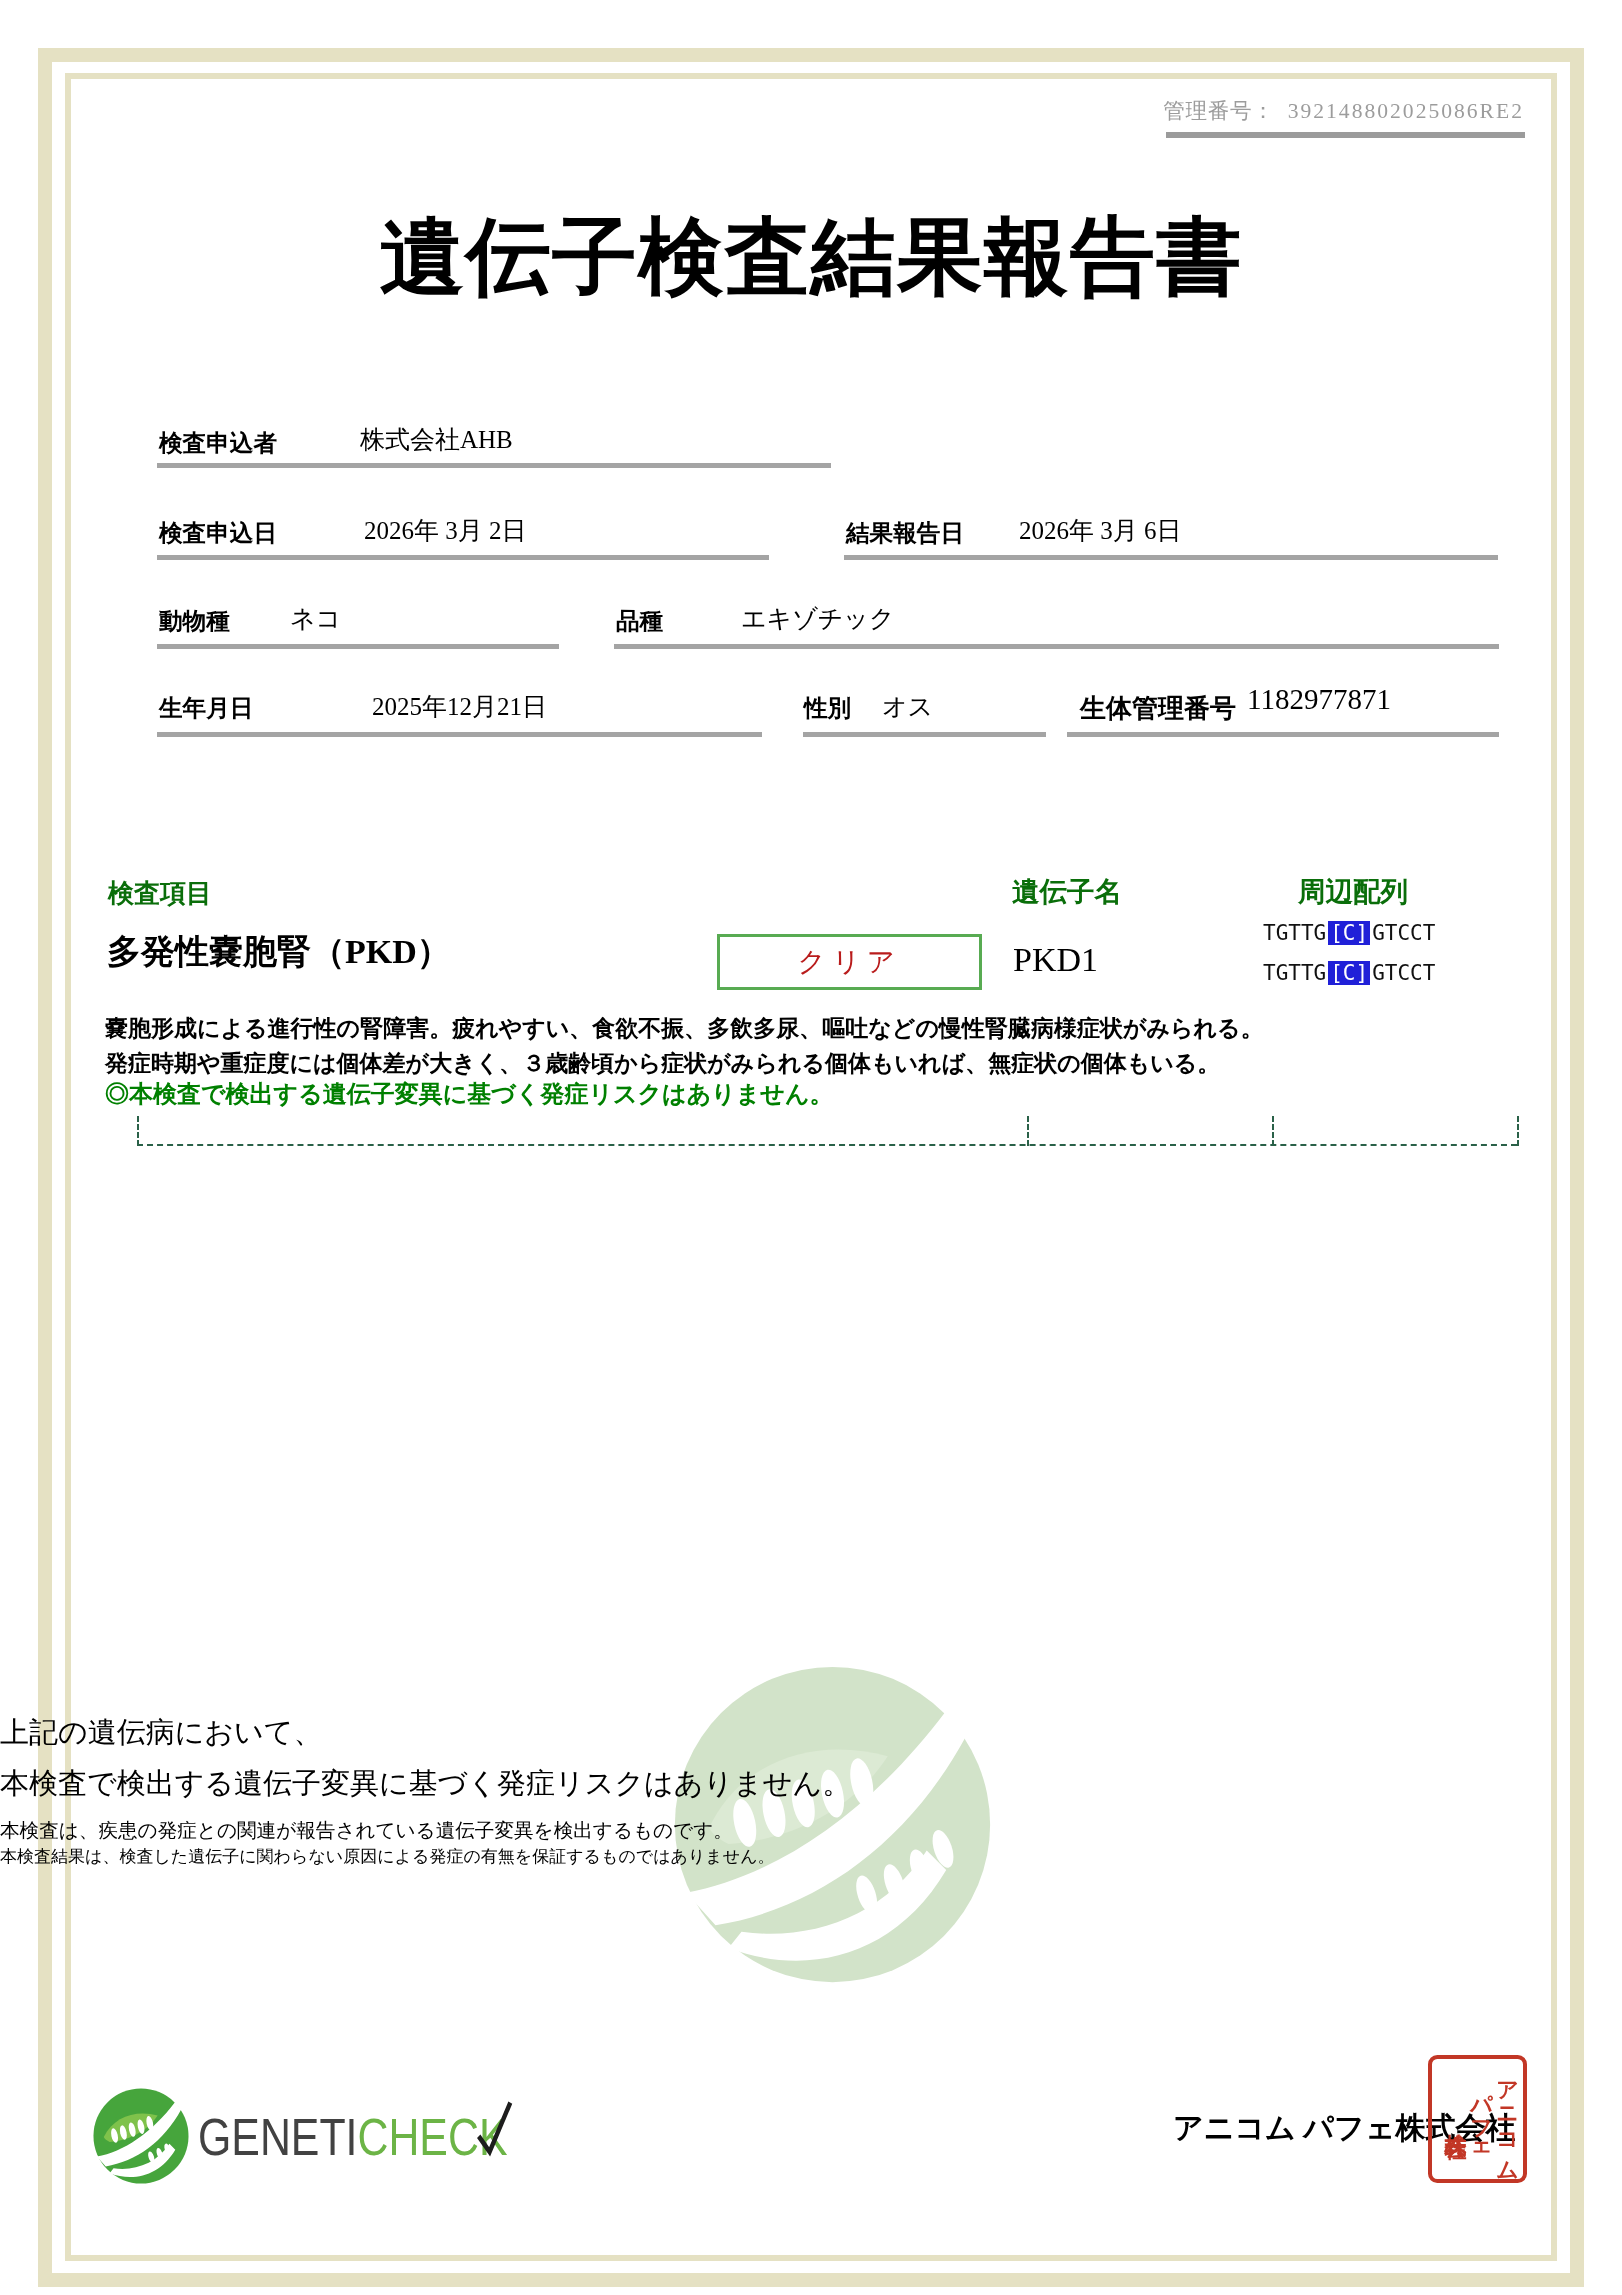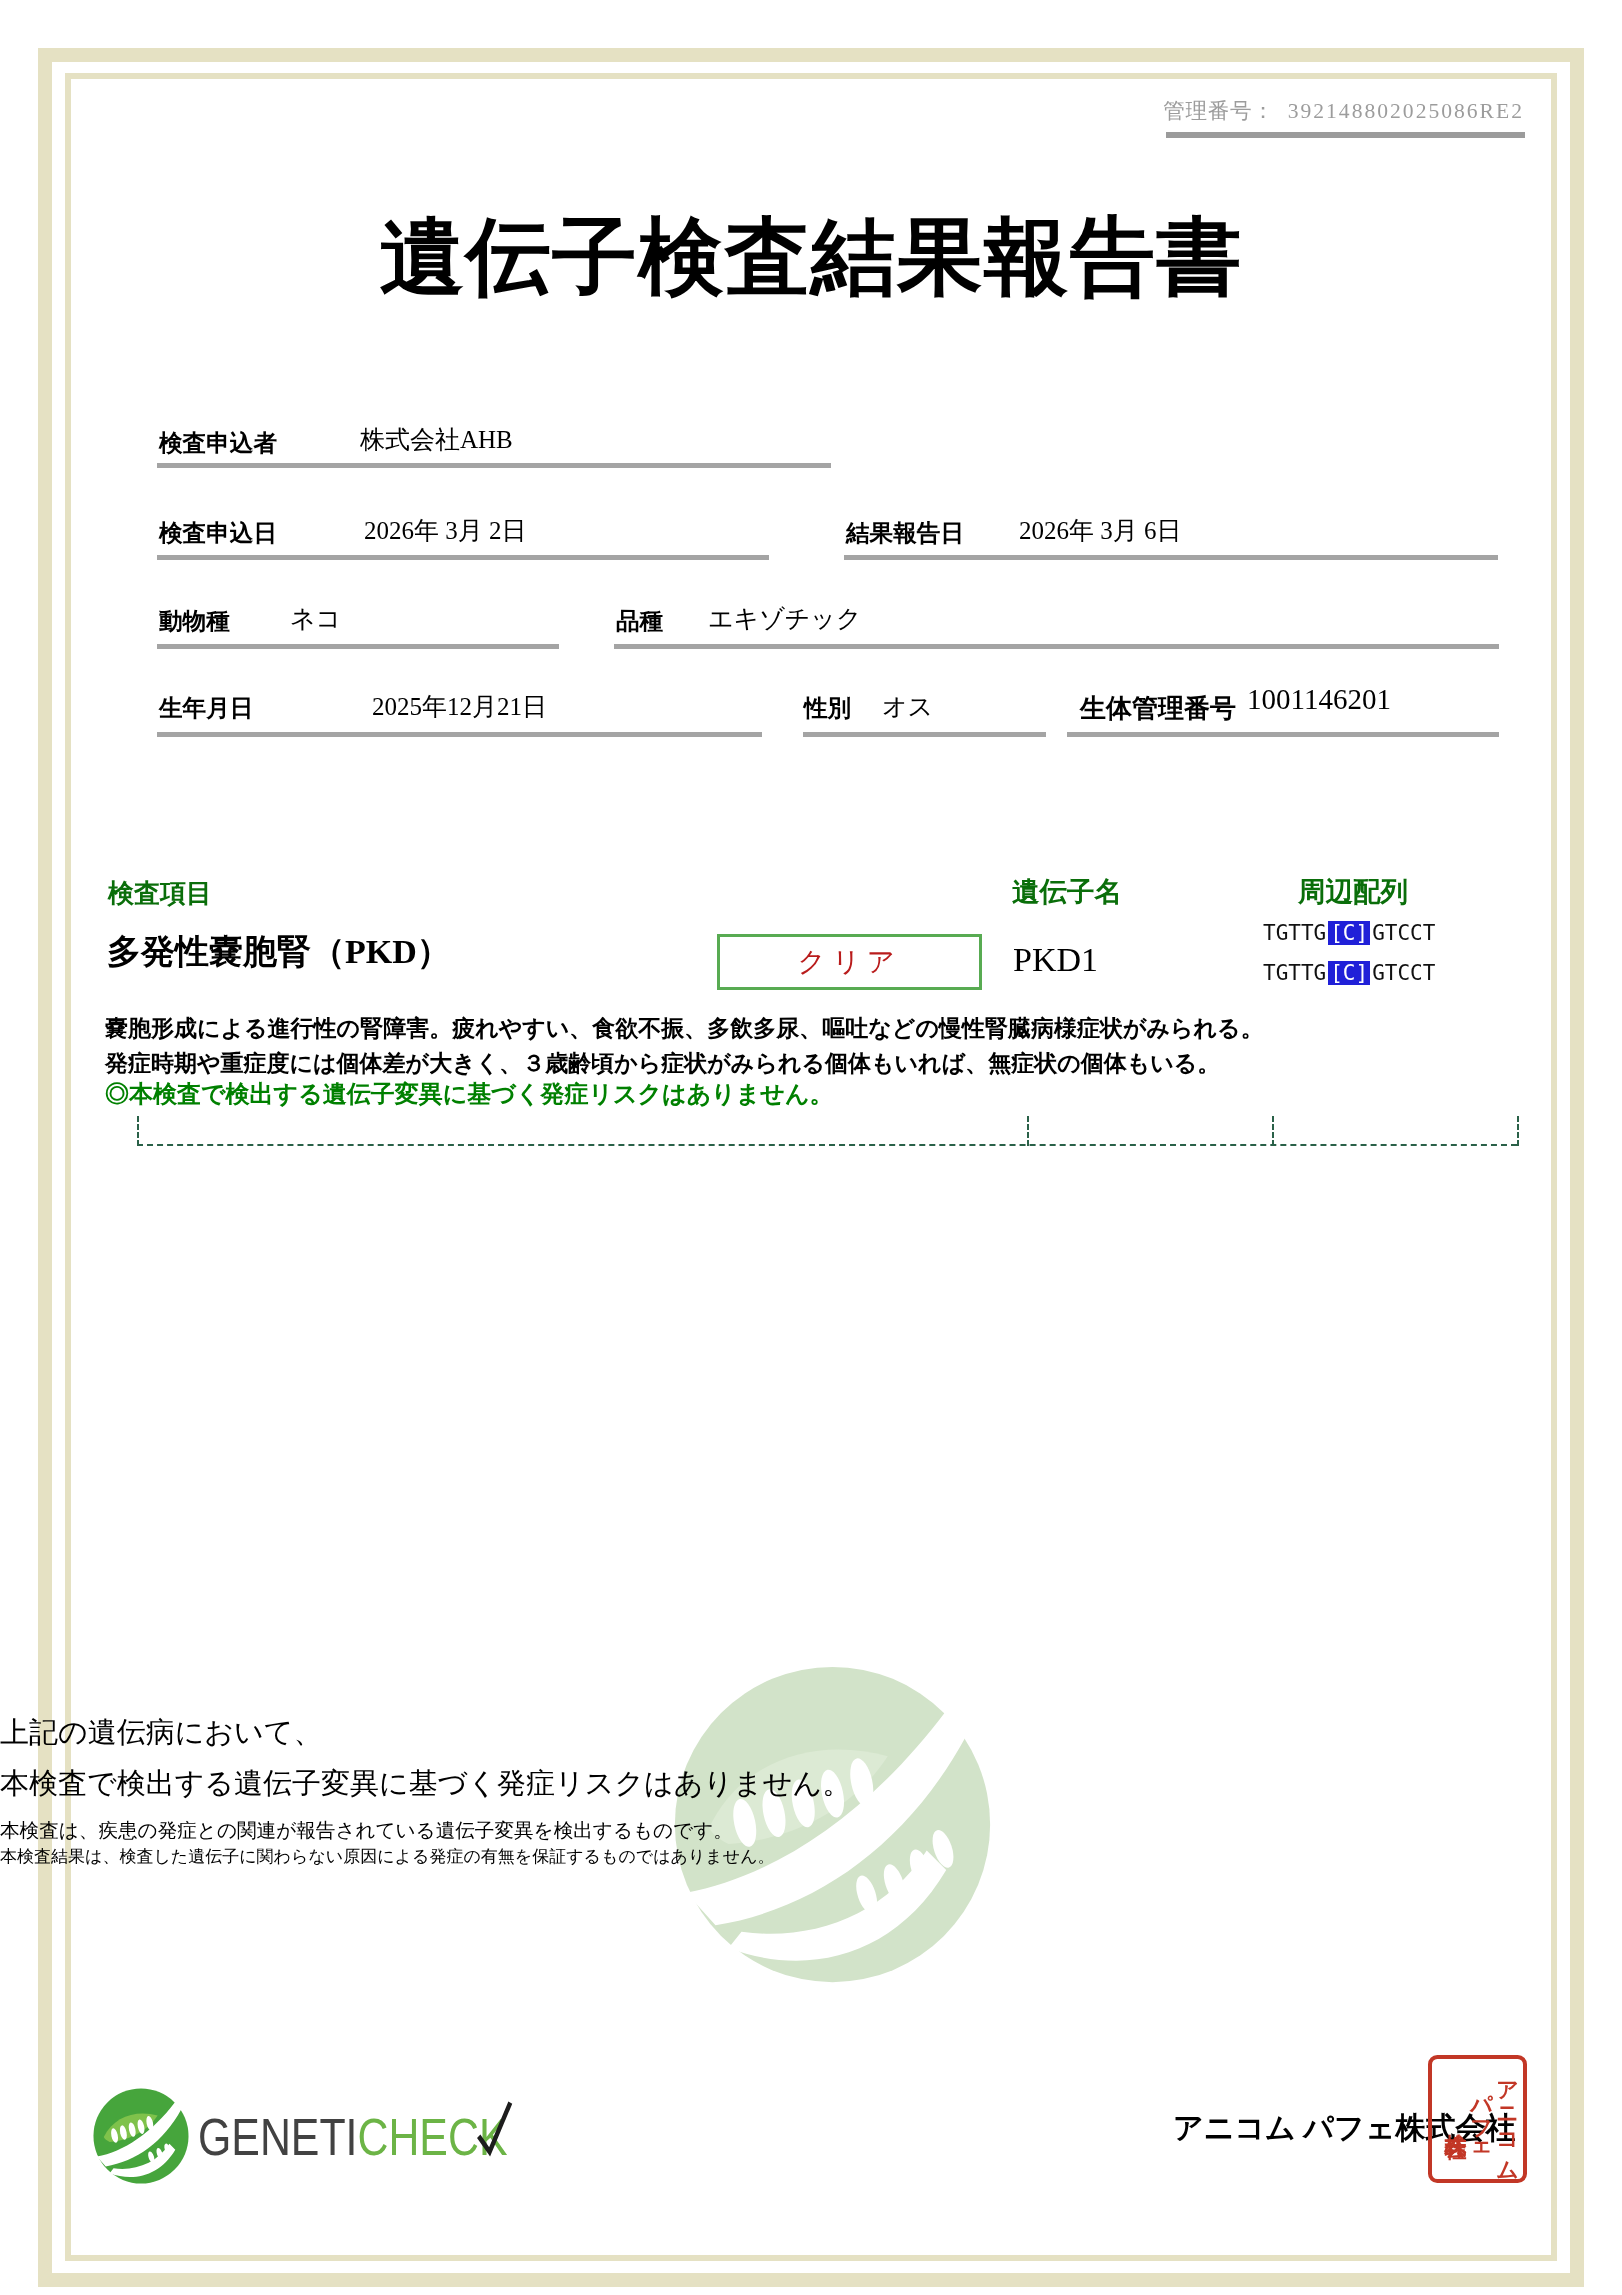--- a/index.html
+++ b/index.html
@@ -83,33 +83,33 @@
 
   <span class="flabel" style="left:846px;top:517px;">結果報告日</span>
   <span class="fvalue" style="left:1019px;top:514px;">2026年 3月 6日</span>
   <div class="rule" style="left:844px;top:555px;width:654px;"></div>
 
   <span class="flabel" style="left:159px;top:605px;">動物種</span>
   <span class="fvalue" style="left:290px;top:602px;">ネコ</span>
   <div class="rule" style="left:157px;top:644px;width:402px;"></div>
 
   <span class="flabel" style="left:616px;top:605px;">品種</span>
-  <span class="fvalue" style="left:708px;top:602px;">エキゾチック</span>
+  <span class="fvalue" style="left:741px;top:602px;">エキゾチック</span>
   <div class="rule" style="left:614px;top:644px;width:885px;"></div>
 
   <span class="flabel" style="left:159px;top:692px;">生年月日</span>
   <span class="fvalue" style="left:372px;top:690px;">2025年12月21日</span>
   <div class="rule" style="left:157px;top:732px;width:605px;"></div>
 
   <span class="flabel" style="left:804px;top:692px;">性別</span>
   <span class="fvalue" style="left:882px;top:690px;">オス</span>
   <div class="rule" style="left:803px;top:732px;width:243px;"></div>
 
   <span class="flabel" style="left:1080px;top:691px;font-size:26px;">生体管理番号</span>
-  <span class="fvalue" style="left:1247px;top:683px;font-size:29px;">1001146201</span>
+  <span class="fvalue" style="left:1247px;top:683px;font-size:29px;">1182977871</span>
   <div class="rule" style="left:1067px;top:732px;width:432px;"></div>
 
   <span class="ghead" style="left:108px;top:876px;font-size:26px;">検査項目</span>
   <span class="itemname" style="left:107px;top:929px;">多発性嚢胞腎（PKD）</span>
 
   <div class="clearbox">
     <span>クリア</span>
   </div>
 
   <span class="ghead" style="left:1012px;top:874px;">遺伝子名</span>

